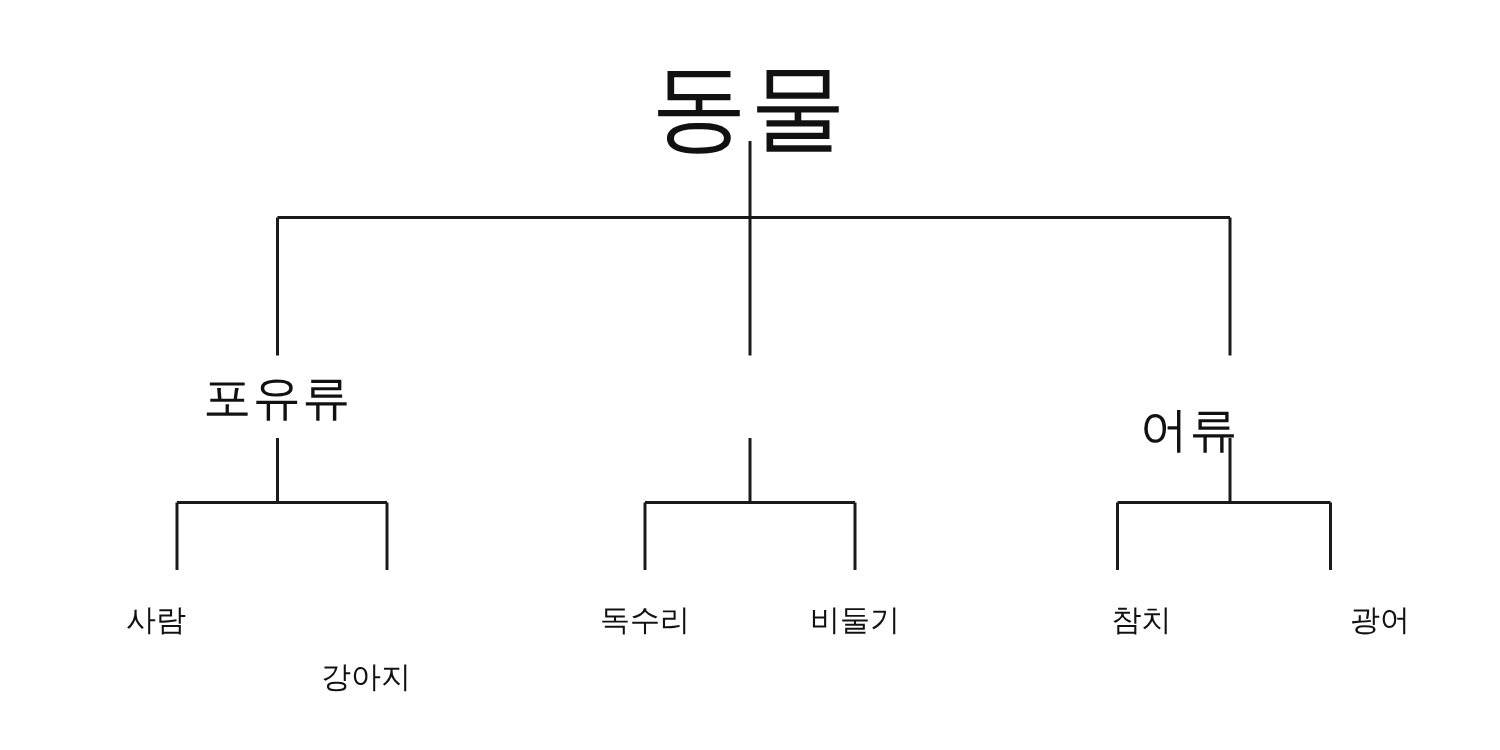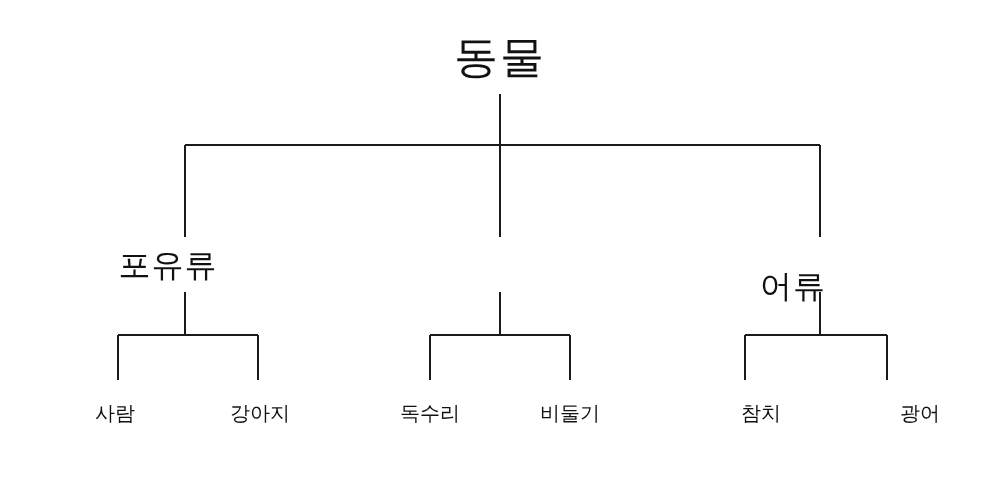--- a/index.html
+++ b/index.html
@@ -31,21 +31,21 @@
   .node {
     position: absolute;
     transform: translateX(-50%);
     white-space: nowrap;
     text-align: center;
     color: #111111;
   }
   .node-root {
     top: 28px;
     left: 500px;
-    font-size: 44px;
+    font-size: 64px;
     font-weight: 500;
     letter-spacing: 2px;
   }
   .node-branch {
     top: 244px;
     font-size: 32px;
     font-weight: 400;
     letter-spacing: 1px;
   }
   .node-leaf {
@@ -80,25 +80,25 @@
     <line x1="570" y1="335" x2="570" y2="380"></line>
 
     <line x1="820" y1="292" x2="820" y2="335"></line>
     <line x1="745" y1="335" x2="887" y2="335"></line>
     <line x1="745" y1="335" x2="745" y2="380"></line>
     <line x1="887" y1="335" x2="887" y2="380"></line>
   </svg>
 
   <div class="node node-root">동물</div>
 
-  <div class="node node-branch" style="left:168px;">포유류</div>
+  <div class="node node-branch" style="left:185px;">포유류</div>
   <div class="node node-branch" style="left:793px;margin-top:21px;">어류</div>
 
-  <div class="node node-leaf" style="left:115px;">사람</div>
-  <div class="node node-leaf" style="left:260px;">강아지</div>
+  <div class="node node-leaf" style="left:104px;">사람</div>
+  <div class="node node-leaf" style="left:244px;margin-top:38px;">강아지</div>
 
   <div class="node node-leaf" style="left:430px;">독수리</div>
   <div class="node node-leaf" style="left:570px;">비둘기</div>
 
   <div class="node node-leaf" style="left:761px;">참치</div>
   <div class="node node-leaf" style="left:920px;">광어</div>
 
 </div>
 
 </body></html>

